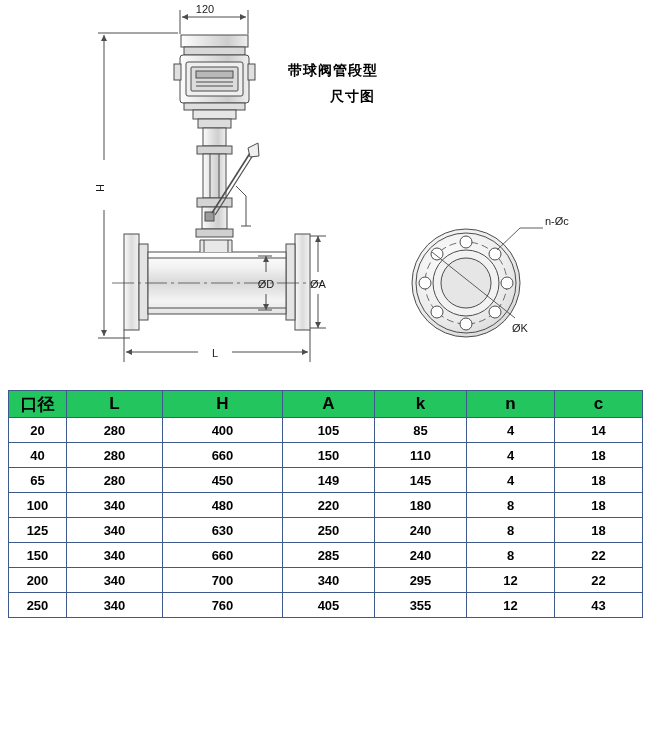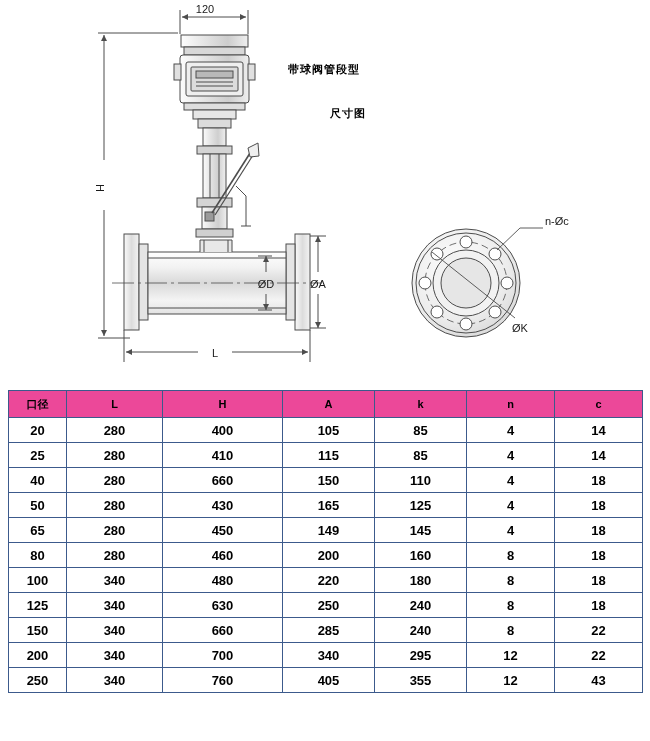--- a/index.html
+++ b/index.html
@@ -22,28 +22,28 @@
     width: 560px;
     height: 385px;
   }
   #drawing svg {
     display: block;
   }
 
   .title-text {
     position: absolute;
     font-family: Liberation Sans, sans-serif;
-    font-size: 11px;
+    font-size: 14px;
     font-weight: 700;
     color: #000;
     letter-spacing: 1px;
     white-space: nowrap;
   }
   #title-line1 { left: 288px; top: 62px; }
-  #title-line2 { left: 330px; top: 106px; }
+  #title-line2 { left: 330px; top: 88px; }
 
   
   #spec-table-wrap {
     position: absolute;
     left: 8px;
     top: 390px;
     width: 634px;
   }
   table.spec {
     border-collapse: collapse;
@@ -54,23 +54,23 @@
     border: 1px solid #3c5a8c;
     text-align: center;
     font-family: "Liberation Sans", sans-serif;
     font-size: 13px;
     font-weight: 700;
     height: 24px;
     padding: 0;
     color: #000;
   }
   table.spec thead th {
-    background: #ec4899;
+    background: #22c55e;
     height: 26px;
-    font-size: 11px;
+    font-size: 17px;
   }
   table.spec tbody td {
     background: #ffffff;
   }
   col.c0 { width: 58px; }
   col.c1 { width: 96px; }
   col.c2 { width: 120px; }
   col.c3 { width: 92px; }
   col.c4 { width: 92px; }
   col.c5 { width: 88px; }
@@ -278,65 +278,38 @@
         <tr>
           <td>20</td>
           <td>280</td>
           <td>400</td>
           <td>105</td>
           <td>85</td>
           <td>4</td>
           <td>14</td>
         </tr>
         <tr>
-          <td>25</td>
-          <td>280</td>
-          <td>410</td>
-          <td>115</td>
-          <td>85</td>
-          <td>4</td>
-          <td>14</td>
-        </tr>
-        <tr>
           <td>40</td>
           <td>280</td>
           <td>660</td>
           <td>150</td>
           <td>110</td>
           <td>4</td>
           <td>18</td>
         </tr>
         <tr>
-          <td>50</td>
-          <td>280</td>
-          <td>430</td>
-          <td>165</td>
-          <td>125</td>
-          <td>4</td>
-          <td>18</td>
-        </tr>
-        <tr>
           <td>65</td>
           <td>280</td>
           <td>450</td>
           <td>149</td>
           <td>145</td>
           <td>4</td>
           <td>18</td>
         </tr>
         <tr>
-          <td>80</td>
-          <td>280</td>
-          <td>460</td>
-          <td>200</td>
-          <td>160</td>
-          <td>8</td>
-          <td>18</td>
-        </tr>
-        <tr>
           <td>100</td>
           <td>340</td>
           <td>480</td>
           <td>220</td>
           <td>180</td>
           <td>8</td>
           <td>18</td>
         </tr>
         <tr>
           <td>125</td>

